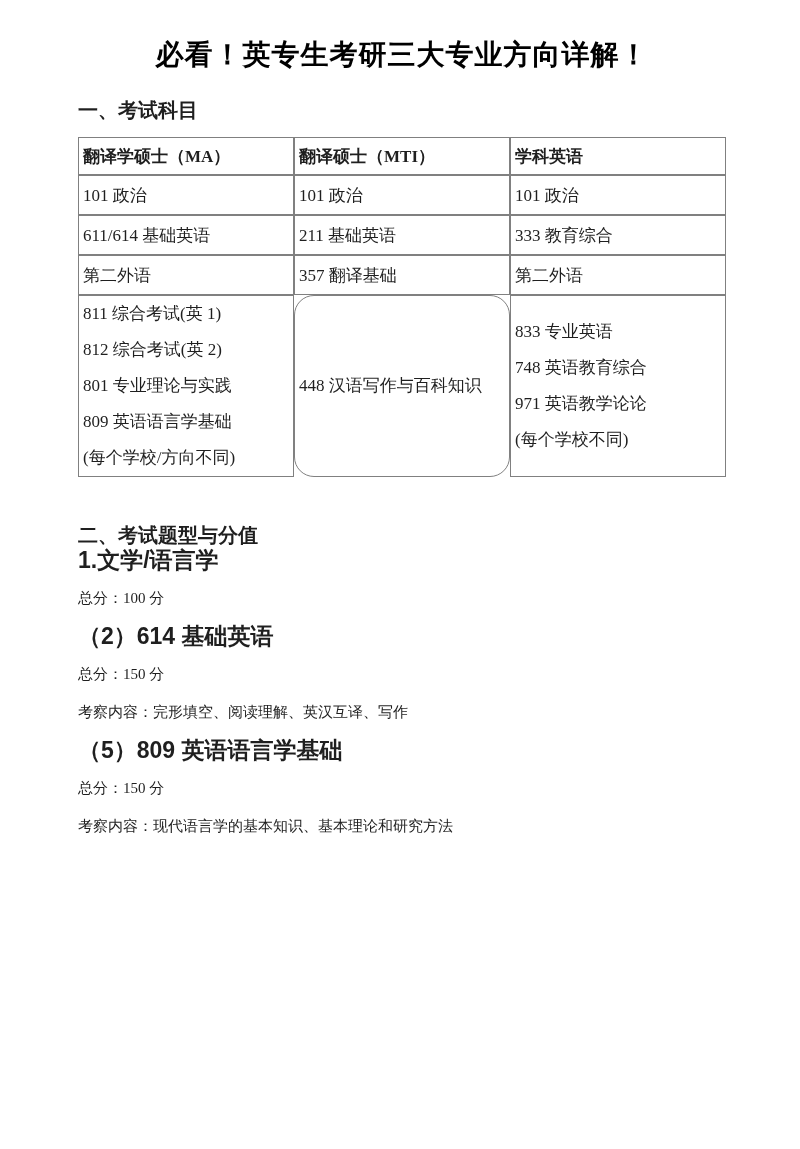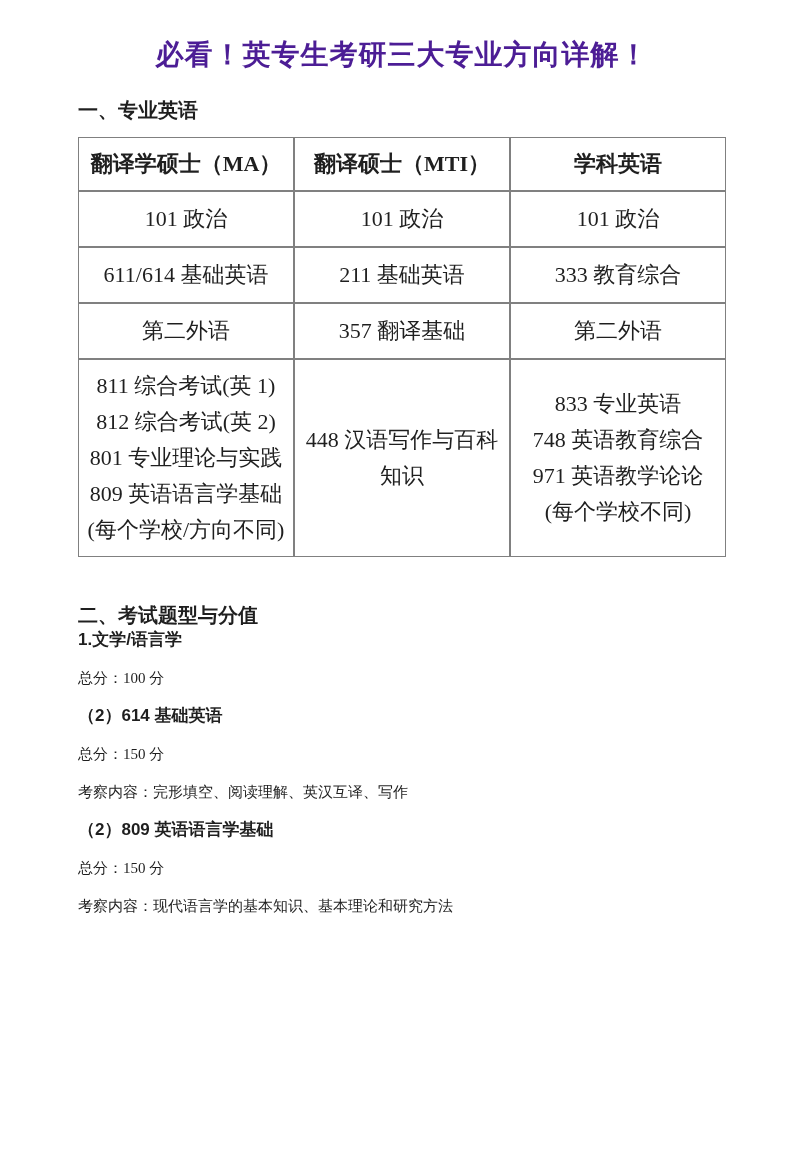--- a/index.html
+++ b/index.html
@@ -48,53 +48,52 @@
 
   table.subjects {
     width: 100%;
     border-collapse: separate;
     border-spacing: 0;
     margin-top: 13px;
     table-layout: fixed;
   }
   table.subjects td {
     border: 1px solid #808080;
-    text-align: center;
     vertical-align: middle;
-    font-size: 22px;
-    padding: 8px 4px;
+    font-size: 17px;
+    padding: 0 4px;
   }
   table.subjects tr.hdr td {
     font-weight: bold;
     height: 36px;
   }
   table.subjects tr.row td { height: 38px; }
   table.subjects tr.big td { height: 178px; }
   table.subjects .cell-line { line-height: 36px; }
 
   .s2-line {
     font-size: 15px;
     line-height: 22px;
     margin: 0 0 16px 0;
   }
   .s2-line.bold {
     font-weight: bold;
     font-family: "Liberation Sans", sans-serif;
-    font-size: 17px;
+    font-size: 23px;
   }
 </style>
 </head>
 <body style="color: rgb(31, 31, 31);">
 
 <div class="page">
 
-  <h1 class="doc-title" style="color: #4c1d95;">必看！英专生考研三大专业方向详解！</h1>
+  <h1 class="doc-title" style="color: #000000;">必看！英专生考研三大专业方向详解！</h1>
 
 
-  <h2 class="sec-heading first">一、专业英语</h2>
+  <h2 class="sec-heading first">一、考试科目</h2>
 
   <table class="subjects">
     <tbody>
         <tr class="hdr">
       <td style="border-color: rgb(128, 128, 128);">翻译学硕士（MA）</td>
       <td style="border-color: rgb(128, 128, 128);">翻译硕士（MTI）</td>
       <td style="border-color: rgb(128, 128, 128);">学科英语</td>
     </tr>
     <tr class="row">
       <td style="border-color: rgb(128, 128, 128);">101 政治</td>
@@ -112,37 +111,37 @@
       <td style="border-color: rgb(128, 128, 128);">第二外语</td>
     </tr>
     <tr class="big">
       <td style="border-color: rgb(128, 128, 128);">
         <div class="cell-line">811 综合考试(英 1)</div>
         <div class="cell-line">812 综合考试(英 2)</div>
         <div class="cell-line">801 专业理论与实践</div>
         <div class="cell-line">809 英语语言学基础</div>
         <div class="cell-line">(每个学校/方向不同)</div>
       </td>
-      <td style="border-color: rgb(128, 128, 128);">
+      <td style="border-color: rgb(128, 128, 128); border-radius: 20px;">
         <div class="cell-line">448 汉语写作与百科知识</div>
       </td>
       <td style="border-color: rgb(128, 128, 128);">
         <div class="cell-line">833 专业英语</div>
         <div class="cell-line">748 英语教育综合</div>
         <div class="cell-line">971 英语教学论论</div>
         <div class="cell-line">(每个学校不同)</div>
       </td>
     </tr>
   </tbody>
     </table>
 
   <h2 class="sec-heading second">二、考试题型与分值</h2>
 
   <p class="s2-line bold">1.文学/语言学</p>
   <p class="s2-line">总分：100 分</p>
   <p class="s2-line bold">（2）614 基础英语</p>
   <p class="s2-line">总分：150 分</p>
   <p class="s2-line">考察内容：完形填空、阅读理解、英汉互译、写作</p>
-  <p class="s2-line bold">（2）809 英语语言学基础</p>
+  <p class="s2-line bold">（5）809 英语语言学基础</p>
   <p class="s2-line">总分：150 分</p>
   <p class="s2-line">考察内容：现代语言学的基本知识、基本理论和研究方法</p>
 
 </div>
 
 </body></html>

